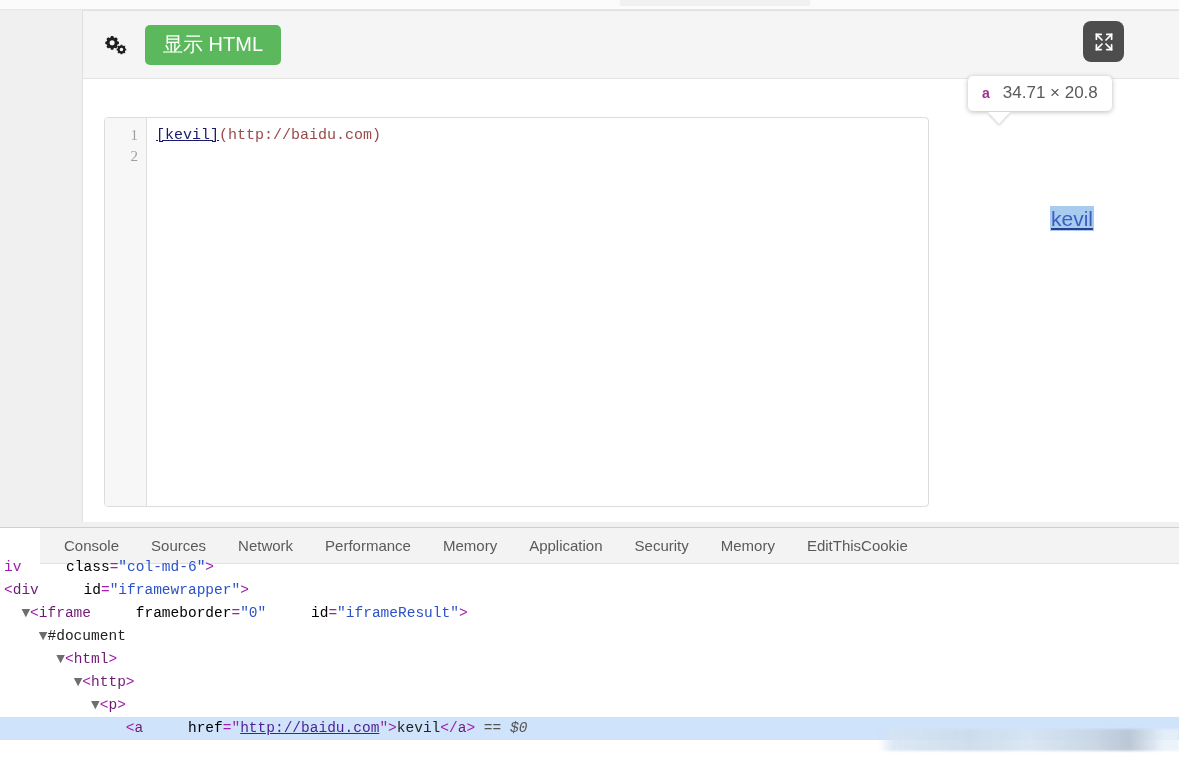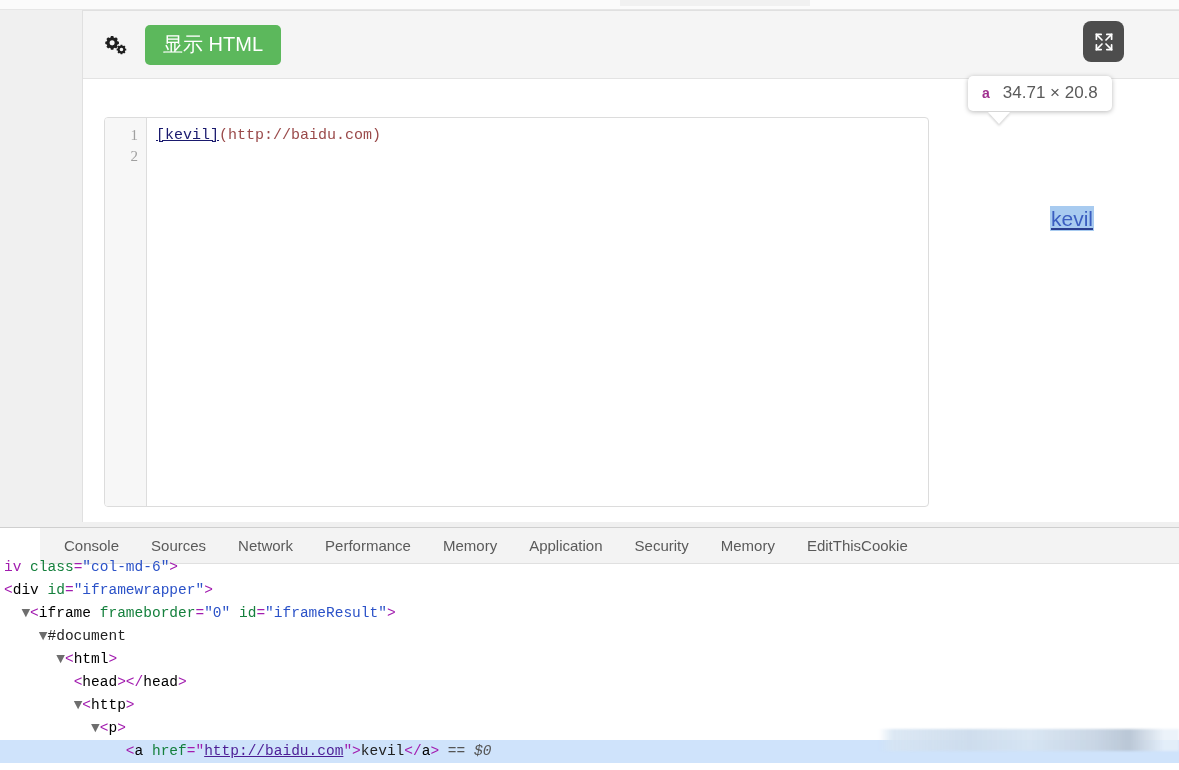--- a/index.html
+++ b/index.html
@@ -266,22 +266,22 @@
   .dom-line.selected {
     background: #cfe3fb;
   }
   .dom-line.clipped {
     position: relative;
     top: -8px;
     height: 15px;
     overflow: hidden;
   }
   .tok-punct   { color: #a21caf; }
-  .tok-tag     { color: #000000; }
-  .tok-attr    { color: #15803d; }
+  .tok-tag     { color: #701a75; }
+  .tok-attr    { color: #000000; margin-left: 36px; }
   .tok-val     { color: #2b52c8; }
   .tok-val-link{ color: #4c1d95; text-decoration: underline; }
   .tok-text    { color: #222222; }
   .tok-ref     { color: #555555; font-style: italic; }
   .tok-doc     { color: #222222; }
   .tok-arrow   { color: #6e6e6e; }
 
   
   #breadcrumb-blur {
     position: absolute;
@@ -377,19 +377,18 @@
       <div class="dt-tab">Security</div>
       <div class="dt-tab">Memory</div>
       <div class="dt-tab">EditThisCookie</div>
     </div>
   <div id="dom-tree">
       <div class="dom-line clipped"><span></span><span class="tok-punct">iv </span><span class="tok-attr">class</span><span class="tok-punct">=</span><span class="tok-val">"col-md-6"</span><span class="tok-punct">&gt;</span></div>
       <div class="dom-line"><span></span><span class="tok-punct">&lt;</span><span class="tok-tag">div</span><span class="tok-punct"> </span><span class="tok-attr">id</span><span class="tok-punct">=</span><span class="tok-val">"iframewrapper"</span><span class="tok-punct">&gt;</span></div>
       <div class="dom-line"><span>  </span><span class="tok-arrow">▼</span><span class="tok-punct">&lt;</span><span class="tok-tag">iframe</span><span class="tok-punct"> </span><span class="tok-attr">frameborder</span><span class="tok-punct">=</span><span class="tok-val">"0"</span><span class="tok-punct"> </span><span class="tok-attr">id</span><span class="tok-punct">=</span><span class="tok-val">"iframeResult"</span><span class="tok-punct">&gt;</span></div>
       <div class="dom-line"><span>    </span><span class="tok-arrow">▼</span><span class="tok-doc">#document</span></div>
       <div class="dom-line"><span>      </span><span class="tok-arrow">▼</span><span class="tok-punct">&lt;</span><span class="tok-tag">html</span><span class="tok-punct">&gt;</span></div>
-      <div class="dom-line"><span>        </span><span class="tok-punct">&lt;</span><span class="tok-tag">head</span><span class="tok-punct">&gt;&lt;/</span><span class="tok-tag">head</span><span class="tok-punct">&gt;</span></div>
       <div class="dom-line"><span>        </span><span class="tok-arrow">▼</span><span class="tok-punct">&lt;</span><span class="tok-tag">http</span><span class="tok-punct">&gt;</span></div>
       <div class="dom-line"><span>          </span><span class="tok-arrow">▼</span><span class="tok-punct">&lt;</span><span class="tok-tag">p</span><span class="tok-punct">&gt;</span></div>
       <div class="dom-line selected"><span>              </span><span class="tok-punct">&lt;</span><span class="tok-tag">a</span><span class="tok-punct"> </span><span class="tok-attr">href</span><span class="tok-punct">="</span><span class="tok-val-link">http://baidu.com</span><span class="tok-punct">"&gt;</span><span class="tok-text">kevil</span><span class="tok-punct">&lt;/</span><span class="tok-tag">a</span><span class="tok-punct">&gt; </span><span class="tok-ref">== $0</span></div>
     </div>
   <div id="breadcrumb-blur"></div>
 </div>
 
 </body></html>

